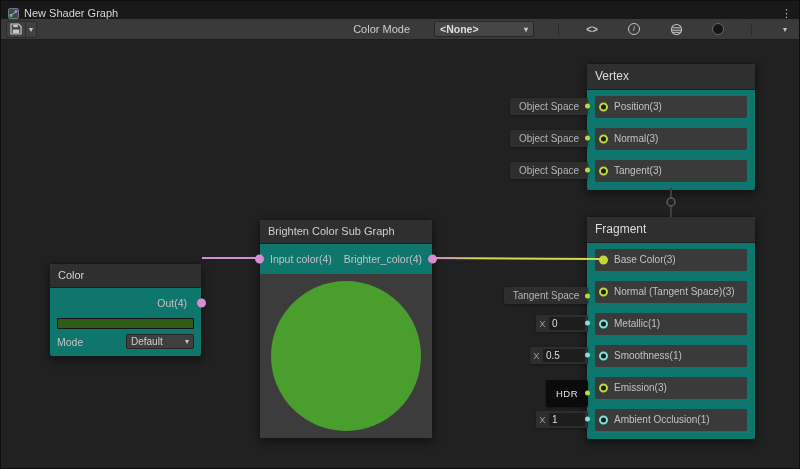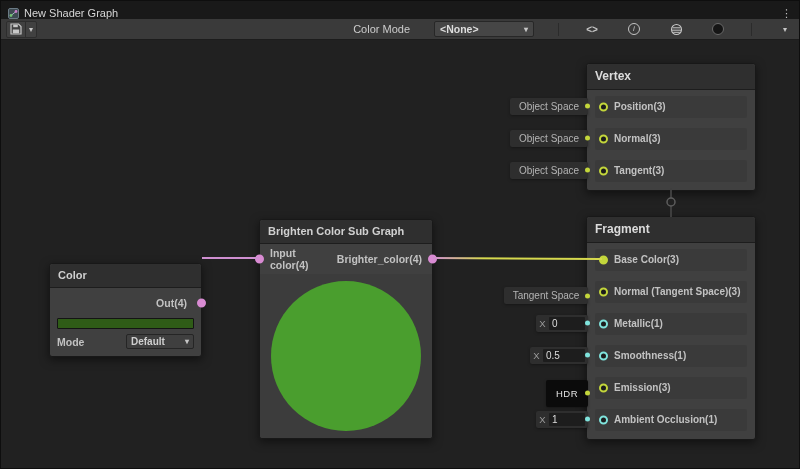--- a/index.html
+++ b/index.html
@@ -24,21 +24,21 @@
   .icon-btn { background:none; border:none; width:18px; height:17px; display:flex; align-items:center; justify-content:center; color:#c6c6c6; cursor:pointer; }
   .code-glyph { font-size:10px; font-weight:bold; }
   .info-circle { width:12px; height:12px; border:1px solid #c3c3c3; border-radius:50%; font-size:8px; line-height:10px; text-align:center; color:#c3c3c3; font-style:italic; }
   .dark-circle { width:12px; height:12px; background:#151515; border:1px solid #696969; border-radius:50%; }
 
   
   .canvas { position:absolute; top:39px; left:0; right:0; bottom:0; background:#212121; z-index:0; }
   .wires { position:absolute; top:0; left:0; z-index:3; pointer-events:none; }
 
   
-  .node { position:absolute; background:#404040; border:1px solid #181818; border-radius:3px; box-shadow:0 3px 10px rgba(0,0,0,0.5); z-index:2;font-weight:bold; }
+  .node { position:absolute; background:#0f766e; border:1px solid #181818; border-radius:3px; box-shadow:0 3px 10px rgba(0,0,0,0.5); z-index:2; }
   .node-title { padding:0 8px; font-size:12px; color:#dcdcdc; background:#2f2f2f; border-bottom:1px solid #1d1d1d; border-radius:3px 3px 0 0; height:26px; line-height:25px; white-space:nowrap; }
   .small-title { height:24px; line-height:23px; font-size:11px; color:#d0d0d0; }
 
   .vec1 { --pc: var(--port_vec1); }
   .vec3 { --pc: var(--port_vec3); }
   .vec4 { --pc: var(--port_vec4); }
 
   .stack-body { padding:6px 8px 8px; }
   .slot { position:relative; height:22px; background:#3a3a3a; border-radius:2px; margin-bottom:10px; }
   .slot:last-child { margin-bottom:0; }

